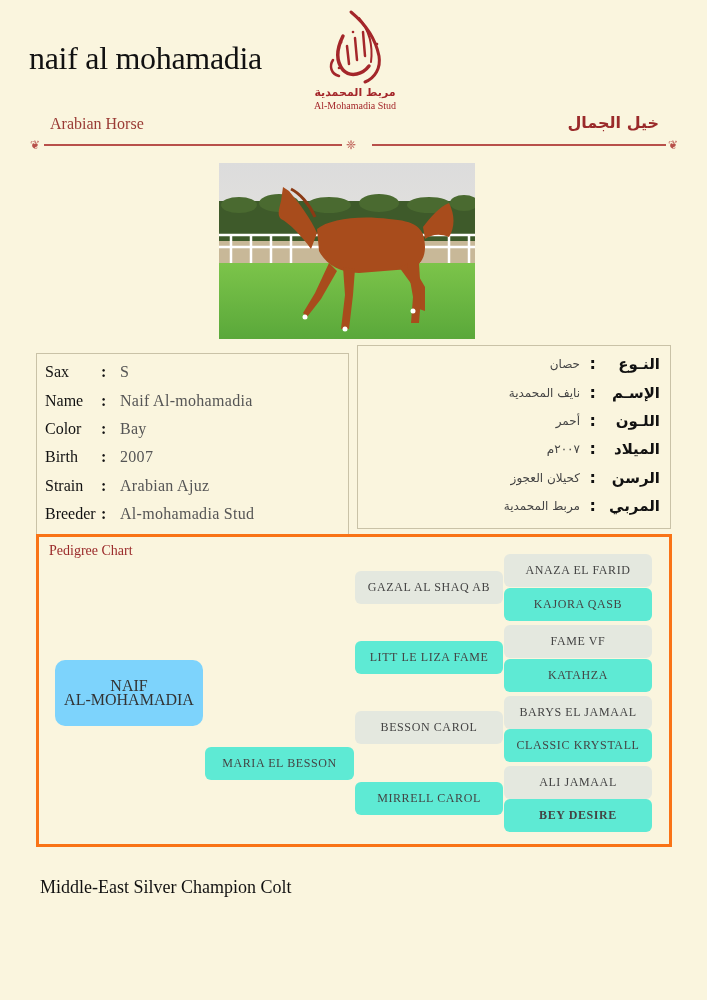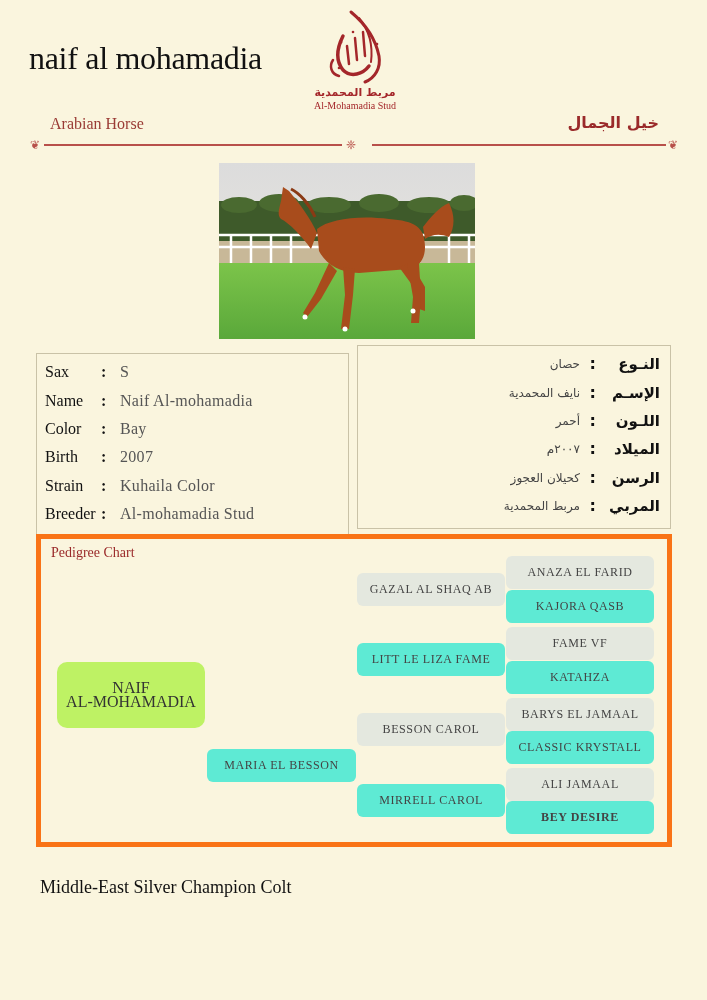--- a/index.html
+++ b/index.html
@@ -28,26 +28,26 @@
   .info-right { left: 357px; width: 314px; }
   .row { position: absolute; left: 0; right: 0; height: 28px; font-size: 16px; line-height: 28px; }
   .info-left .lbl { position: absolute; left: 8px; color: #111; }
   .info-left .colon { position: absolute; left: 64px; color: #111; font-weight: bold; }
   .info-left .val { position: absolute; left: 83px; color: #555; letter-spacing: 0.3px; }
   .info-right .row { direction: rtl; font-family: "DejaVu Sans", sans-serif; }
   .info-right .lbl { position: absolute; right: 10px; color: #111; font-weight: bold; font-size: 15px; }
   .info-right .colon { position: absolute; right: 74px; color: #111; font-weight: bold; }
   .info-right .val { position: absolute; right: 90px; color: #444; font-size: 12px; }
 
-  .pedigree { position: absolute; left: 36px; top: 534px; width: 636px; height: 313px; border: 5px solid #f97316; }
+  .pedigree { position: absolute; left: 36px; top: 534px; width: 636px; height: 313px; border: 3px solid #f97316; }
   .ped-title { position: absolute; left: 10px; top: 6px; font-size: 14px; color: #9a2a2a; }
   .node { position: absolute; border-radius: 6px; text-align: center; color: #444; font-size: 12px; letter-spacing: 0.6px; display: flex; align-items: center; justify-content: center; }
   .male { background: #e4e8df; }
   .female { background: #5eead4; }
-  .main { background: #bef264; border-radius: 10px; font-size: 16px; line-height: 14px; color: #333; letter-spacing: 0; flex-direction: column; }
+  .main { background: #7dd3fc; border-radius: 10px; font-size: 16px; line-height: 14px; color: #333; letter-spacing: 0; flex-direction: column; }
 
   .award { position: absolute; left: 40px; top: 877px; font-size: 18px; color: #111; }
 </style>
 </head>
 <body>
 
 <div class="title">naif al mohamadia</div>
 
 <div class="logo">
   <svg width="72" height="80" viewBox="0 0 72 80">
@@ -152,21 +152,21 @@
     <span class="val">Bay</span>
   </div>
   <div class="row" style="top:89px">
     <span class="lbl">Birth</span>
     <span class="colon">:</span>
     <span class="val">2007</span>
   </div>
   <div class="row" style="top:118px">
     <span class="lbl">Strain</span>
     <span class="colon">:</span>
-    <span class="val">Kuhaila  Color</span>
+    <span class="val">Arabian  Ajuz</span>
   </div>
   <div class="row" style="top:146px">
     <span class="lbl">Breeder</span>
     <span class="colon">:</span>
     <span class="val">Al-mohamadia  Stud</span>
   </div>
 </div>
 
 <div class="info-box info-right">
   <div class="row" style="top:4px">

